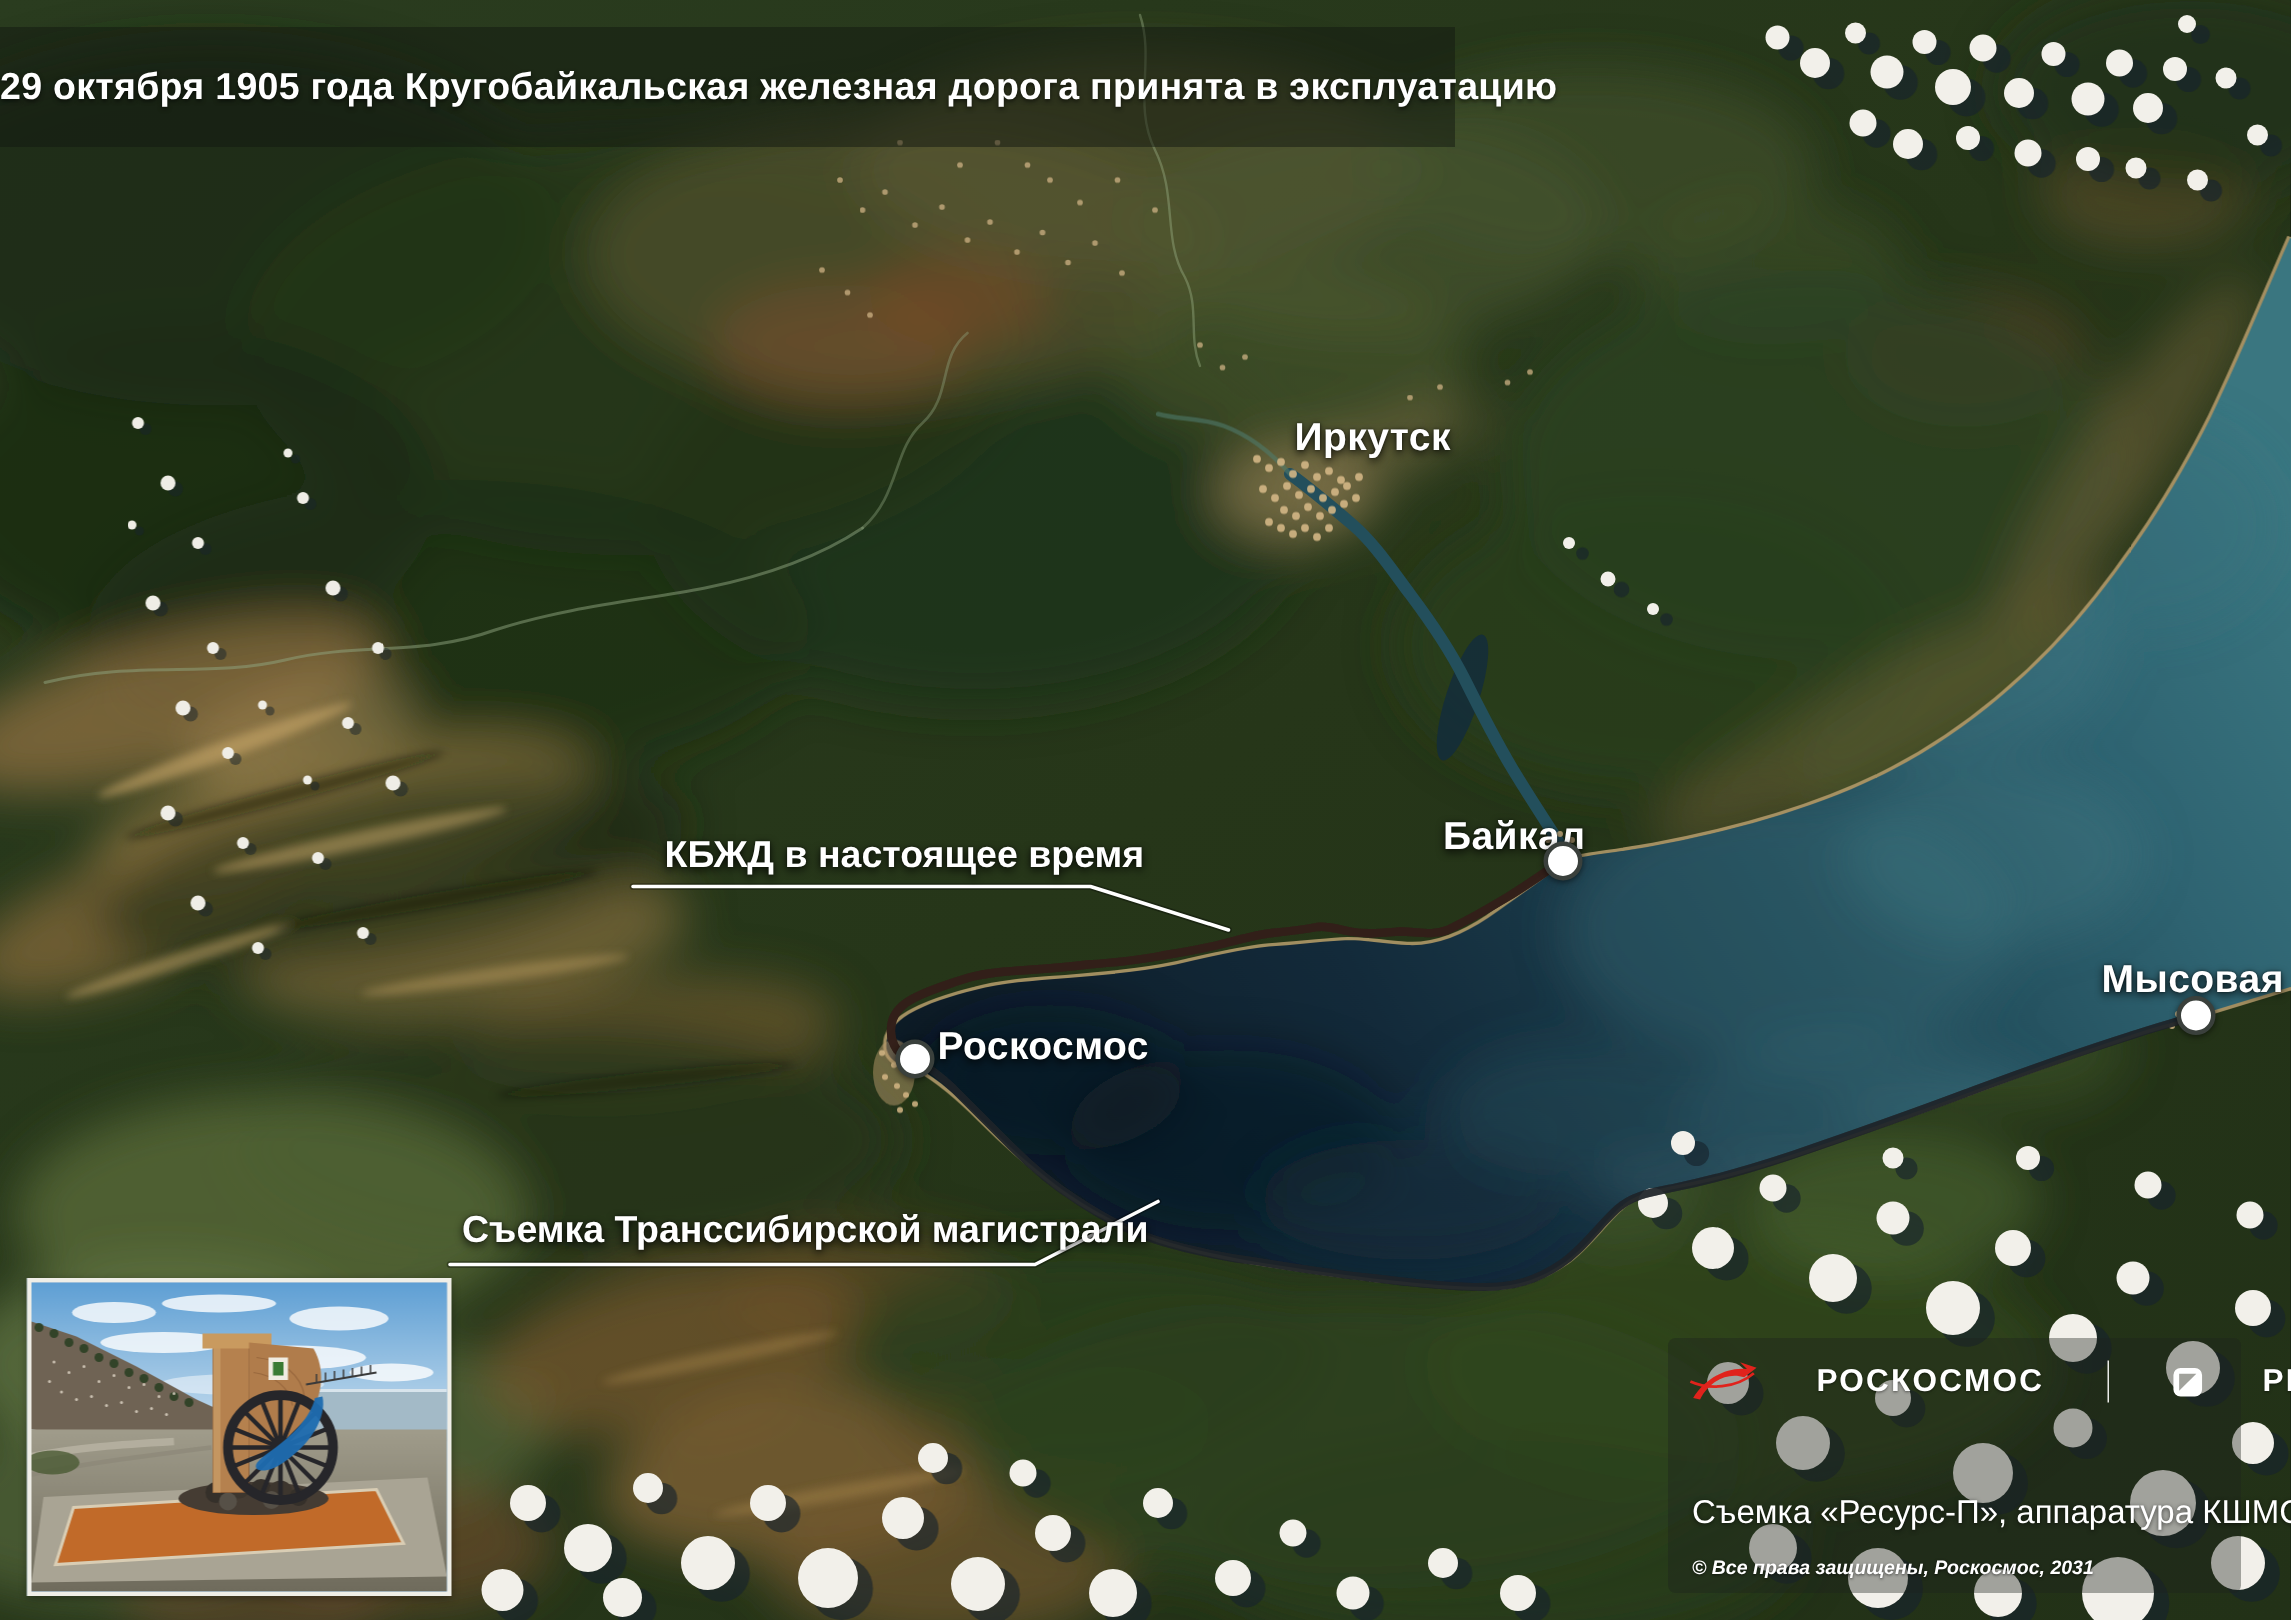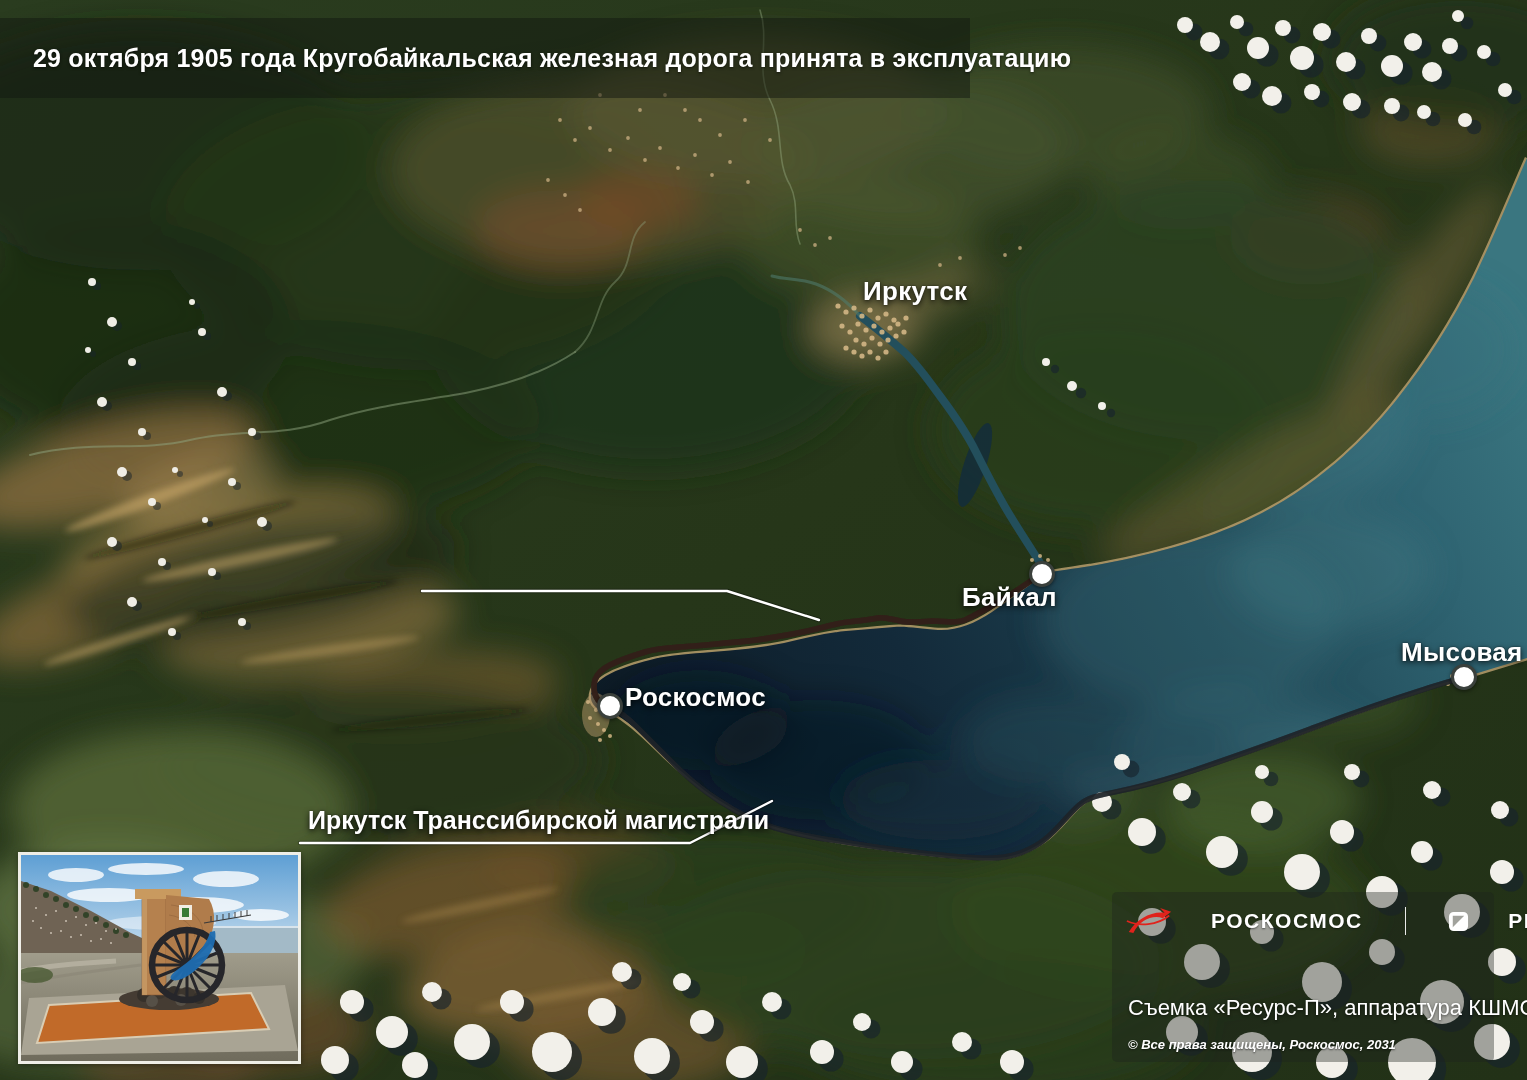--- a/index.html
+++ b/index.html
@@ -4,29 +4,29 @@
 <style>
   html,body{margin:0;padding:0;background:#10180c;}
   #stage{position:relative;width:1527px;height:1080px;overflow:hidden;
          font-family:"Liberation Sans",sans-serif;background:#24361f;}
   #map-svg{position:absolute;left:0;top:0;z-index:0;}
 
   
   .title-bar{position:absolute;left:0;top:18px;width:970px;height:80px;
              background:rgba(18,23,16,0.5);z-index:4;display:flex;align-items:center;}
   .title-bar .txt{color:#fff;font-size:25px;font-weight:700;letter-spacing:.2px;
-                  padding-left:33px;white-space:nowrap;
+                  white-space:nowrap;
                   text-shadow:0 1px 3px rgba(0,0,0,.6);}
 
   
   .map-label{position:absolute;color:#fff;font-weight:700;font-size:26px;z-index:3;
              letter-spacing:.3px;white-space:nowrap;
              text-shadow:0 2px 6px rgba(0,0,0,.85),0 0 2px rgba(0,0,0,.55);text-align:center;}
   .lbl-irkutsk{left:863px;top:276px;}
-  .lbl-baikal{left:962px;top:542px;margin-top:40px;}
+  .lbl-baikal{left:962px;top:542px;}
   .lbl-mysovaya{left:1381px;top:637px;margin-left:20px;}
   .lbl-slyudyanka{left:625px;top:682px;}
 
   .station-dot{position:absolute;width:20px;height:20px;border-radius:50%;
                background:#fff;border:3px solid #3a403c;z-index:3;
                box-shadow:0 1px 4px rgba(0,0,0,.55);}
   .dot-baikal{left:1029px;top:561px;}
   .dot-slyudyanka{left:597px;top:693px;}
   .dot-mysovaya{left:1451px;top:664px;}
 
@@ -512,21 +512,22 @@
 
   <div class="map-label lbl-irkutsk">Иркутск</div>
   <div class="map-label lbl-baikal">Байкал</div>
   <div class="map-label lbl-mysovaya">Мысовая</div>
   <div class="map-label lbl-slyudyanka">Роскосмос</div>
 
   <div class="station-dot dot-baikal"></div>
   <div class="station-dot dot-slyudyanka"></div>
   <div class="station-dot dot-mysovaya"></div>
 
-  <div class="callout-label co-transsib">Иркутск Транссибирской магистрали</div>
+  <div class="callout-label co-kbzhd">КБЖД в настоящее время</div>
+  <div class="callout-label co-transsib">Съемка Транссибирской магистрали</div>
 
   <div class="photo-inset">
     <svg width="277" height="206" viewBox="0 0 277 206">
       <defs>
         <linearGradient id="skyGrad" x1="0" y1="0" x2="0" y2="1">
           <stop offset="0" stop-color="#5e9fd4"></stop>
             <stop offset="1" stop-color="#c6ddee"></stop>
         </linearGradient>
         <linearGradient id="groundGrad" x1="0" y1="0" x2="0" y2="1">
           <stop offset="0" stop-color="#a09c8b"></stop>

